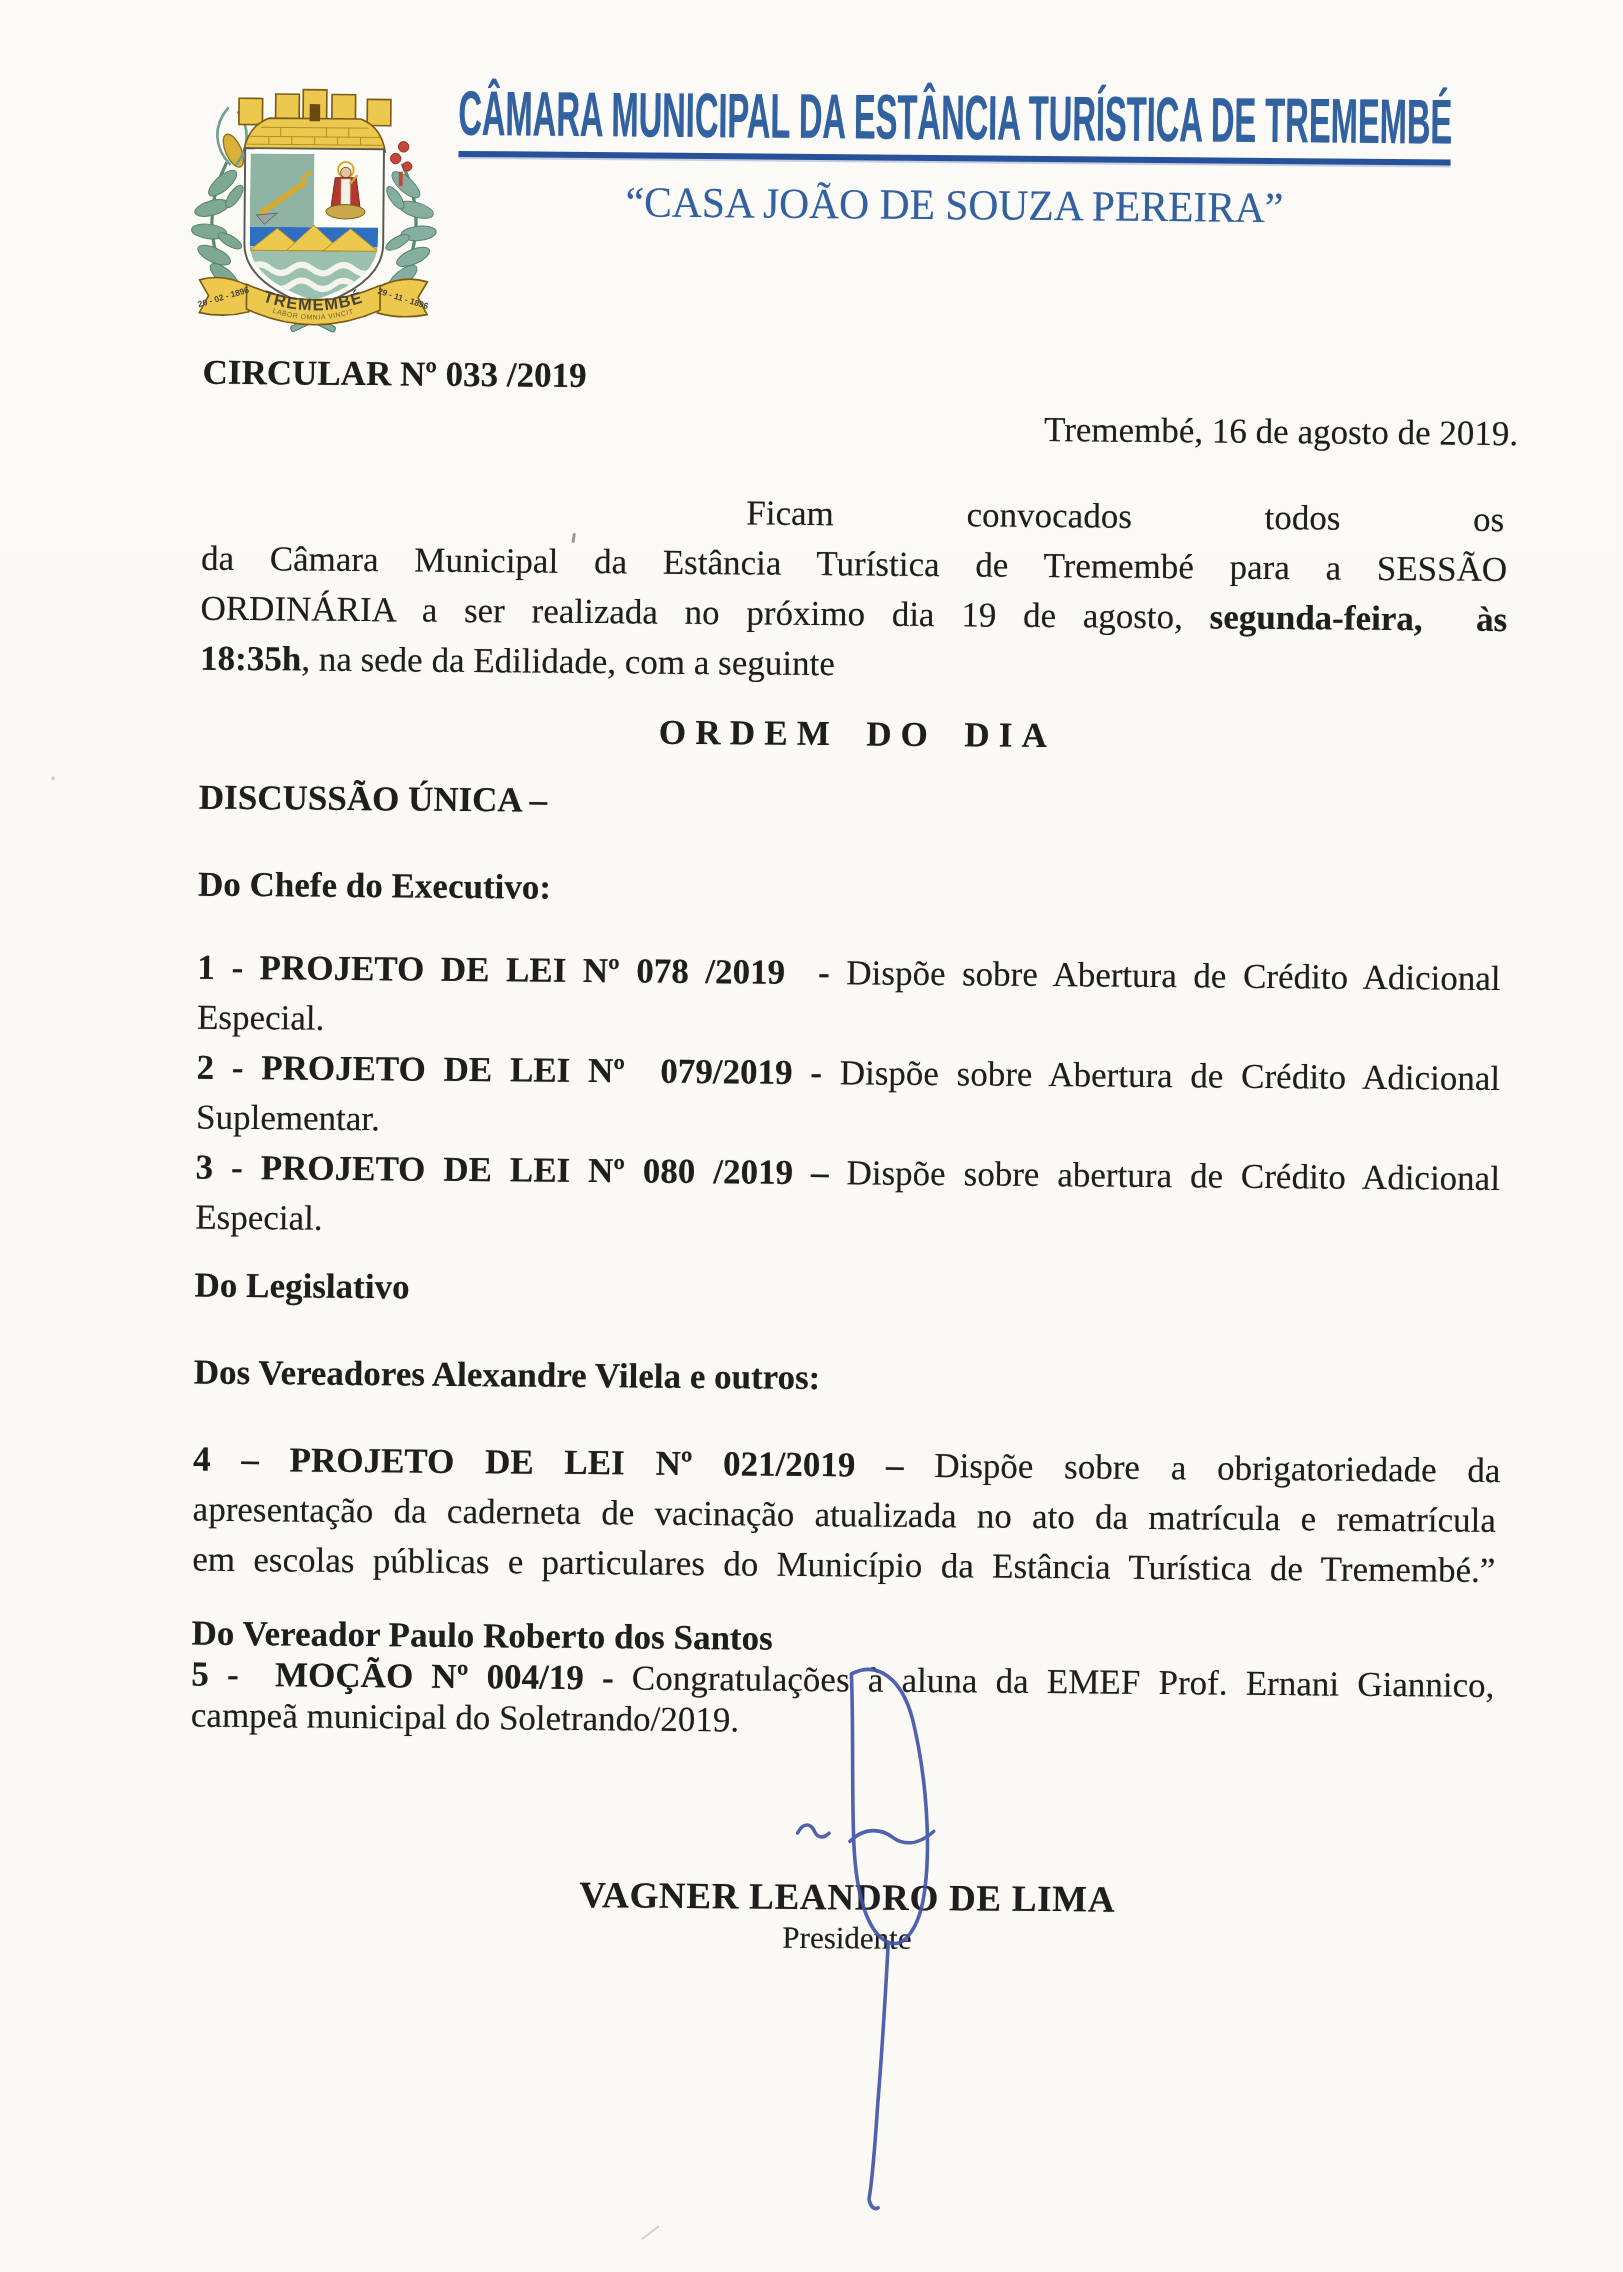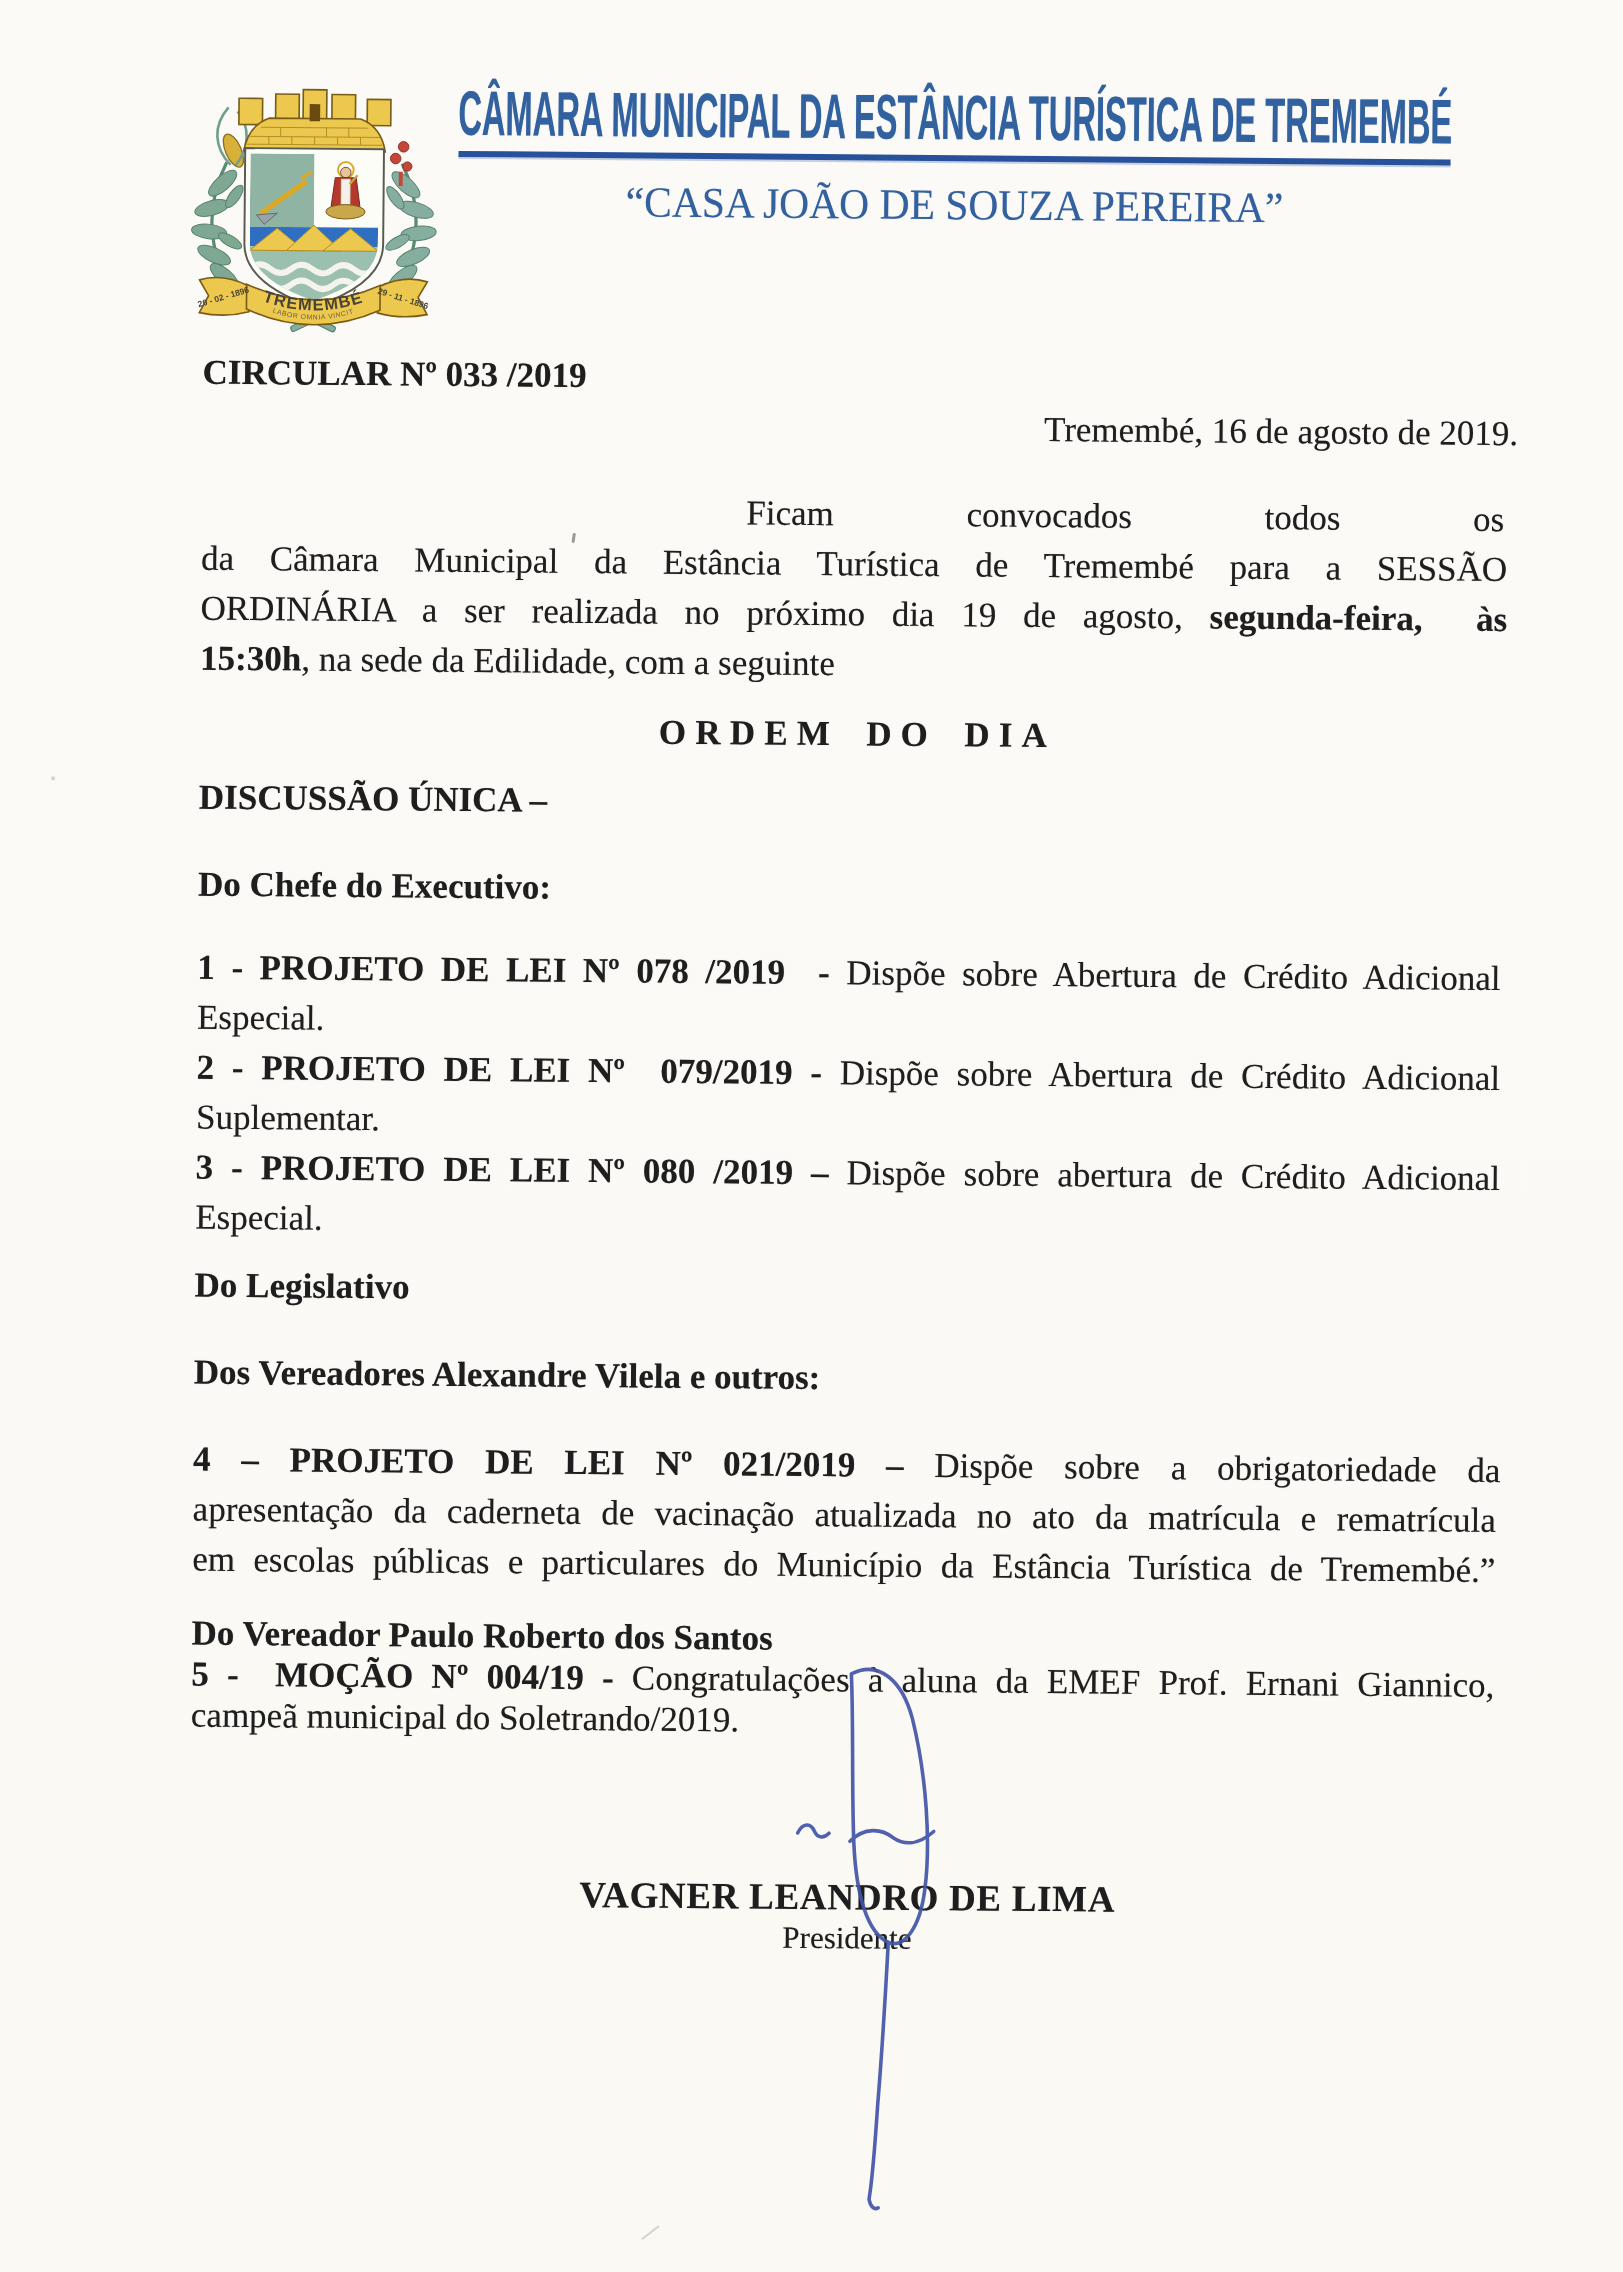--- a/index.html
+++ b/index.html
@@ -179,21 +179,21 @@
   </div>
 
   <div class="doc">
     <div class="ln circ">CIRCULAR Nº 033 /2019</div>
     <div class="ln dateline">Tremembé, 16  de agosto de 2019.</div>
 
     <div class="intro">
       <div class="ln jfit indent"><span class="jin" style="word-spacing: 124px;"><span>Ficam convocados todos os Senhores Vereadores</span></span></div>
       <div class="ln jfit"><span class="jin" style="word-spacing: 27px;"><span>da Câmara Municipal da Estância Turística de Tremembé para a SESSÃO</span></span></div>
       <div class="ln jfit"><span class="jin" style="word-spacing: 18px;"><span>ORDINÁRIA a ser realizada no próximo dia 19 de agosto, </span><span class="b">segunda-feira,  às</span></span></div>
-      <div class="ln"><span class="jin"><span class="b">15:30h</span><span>, na sede da Edilidade, com a seguinte</span></span></div>
+      <div class="ln"><span class="jin"><span class="b">18:35h</span><span>, na sede da Edilidade, com a seguinte</span></span></div>
     </div>
 
     <div class="ln order">ORDEM DO DIA</div>
     <div class="ln disc">DISCUSSÃO ÚNICA –</div>
     <div class="ln h mt-exec">Do Chefe do Executivo:</div>
 
     <div class="item mt-i1">
       <div class="ln jfit"><span class="jin" style="word-spacing: 7.8px;"><span class="b">1 - PROJETO DE LEI Nº 078 /2019  -</span><span> Dispõe sobre Abertura de Crédito Adicional</span></span></div>
       <div class="ln"><span class="jin">Especial.</span></div>
     </div>

